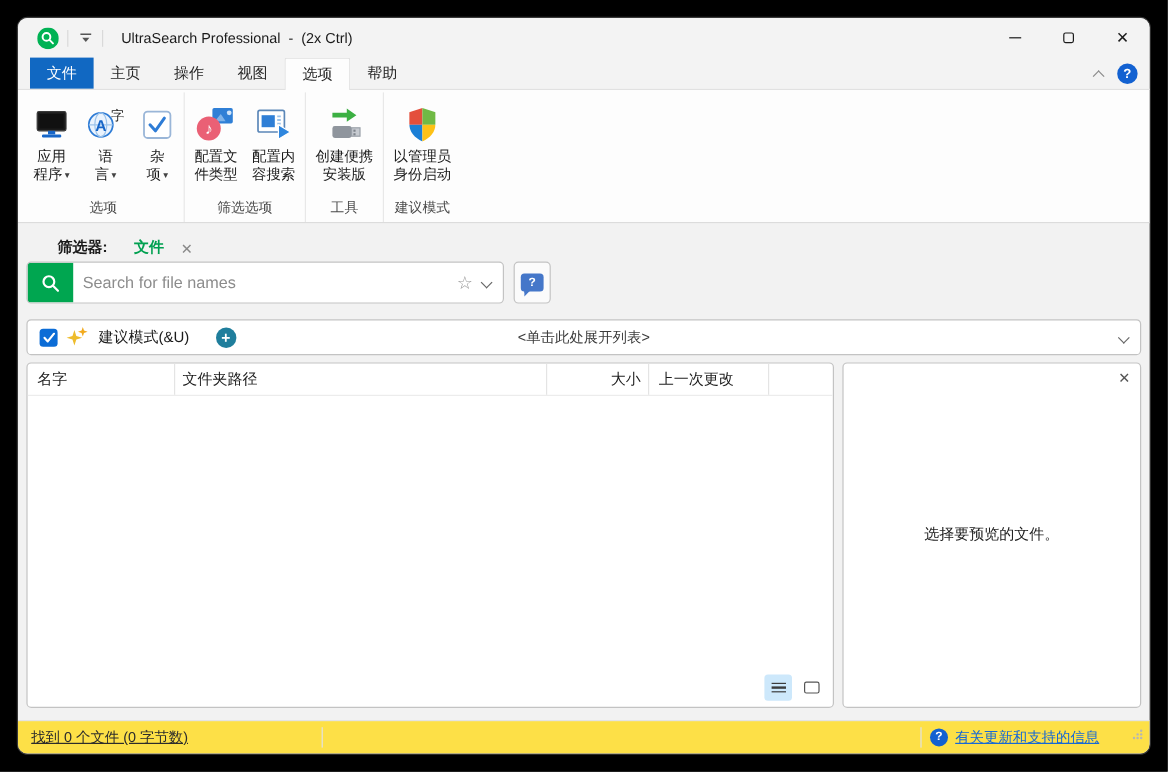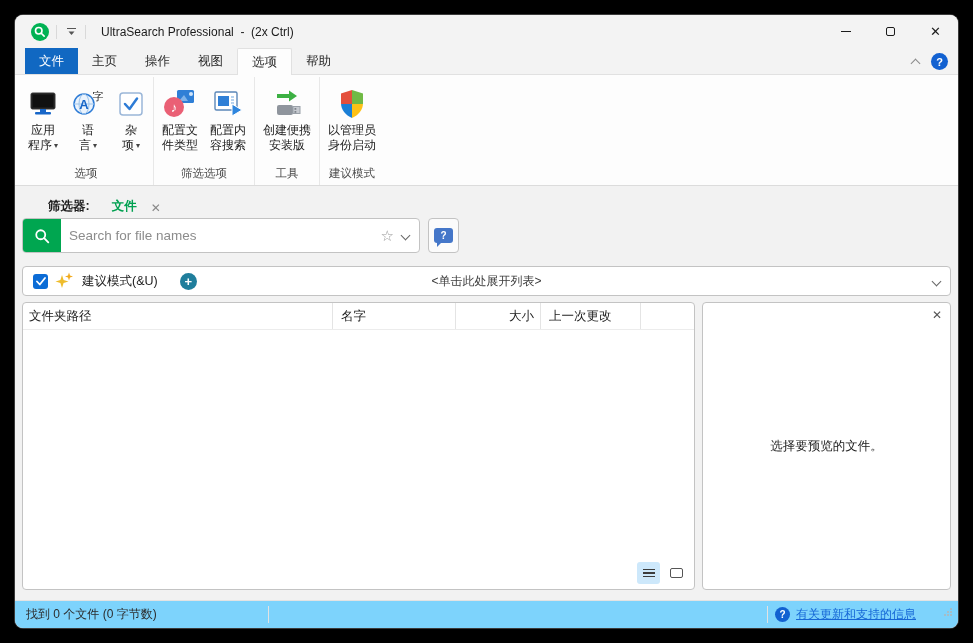--- a/index.html
+++ b/index.html
@@ -88,22 +88,22 @@
   .vbtn { width:23px; height:22px; border-radius:3px; display:flex; align-items:center; justify-content:center; }
   .vbtn-selected { background:#cde8fb; }
   .hamburger { display:flex; flex-direction:column; gap:2px; }
   .hamburger span { display:block; width:12px; height:1.5px; background:#3c3c3c; }
   .rect-glyph { width:13px; height:10px; border:1.5px solid #555; border-radius:2px; }
   .preview-panel { flex:1; background:#fff; border:1px solid #c3c3c3; border-radius:4px; position:relative; }
   .preview-close { position:absolute; top:5px; right:8px; color:#555; font-size:12px; }
   .preview-text { position:absolute; left:0; right:0; top:50%; transform:translateY(-50%); text-align:center; font-size:12.5px; color:#1b1b1b; }
 
   
-  .statusbar { position:absolute; left:0; bottom:0; width:100%; height:28px; background:#7dd3fc; border-top:1px solid #e3e3e3;
-               display:flex; align-items:center; font-size:12px; color:#2c2c2c; }
+  .statusbar { position:absolute; left:0; bottom:0; width:100%; height:28px; background:#fde047; border-top:1px solid #e3e3e3;
+               display:flex; align-items:center; font-size:12px; color:#2c2c2c;text-decoration:underline; }
   .sb-left { padding-left:11px; }
   .sb-sep { position:absolute; top:5px; bottom:5px; width:1px; background:#e2e2e2; }
   .sb-sep1 { left:253px; } .sb-sep2 { left:752px; }
   .sb-right { position:absolute; right:42px; display:flex; align-items:center; gap:6px; }
   .sb-help-circle { width:15px; height:15px; border-radius:50%; background:#1261d1; color:#fff; font-size:10px; font-weight:bold;
                     display:flex; align-items:center; justify-content:center; }
   .sb-link { color:#1668d6; text-decoration:underline; }
   .grip { position:absolute; right:5px; bottom:8px; }
 </style>
 </head>
@@ -313,22 +313,22 @@
     </span>
     <span class="sg-label">建议模式(&amp;U)</span>
     <span class="plus-btn">+</span>
     <span class="expand-hint">&lt;单击此处展开列表&gt;</span>
     <span class="chev sg-chev"></span>
   </div>
 
   <div class="main">
     <div class="list-panel">
       <div class="list-header">
+        <span class="hcol col-name">名字</span>
         <span class="hcol col-path">文件夹路径</span>
-        <span class="hcol col-name">名字</span>
         <span class="hcol col-size">大小</span>
         <span class="hcol col-modified">上一次更改</span>
         <span class="hcol col-rest"></span>
       </div>
       <div class="view-btns">
         <span class="vbtn vbtn-selected">
           <span class="hamburger">
               <span></span>
               <span></span>
               <span></span>

